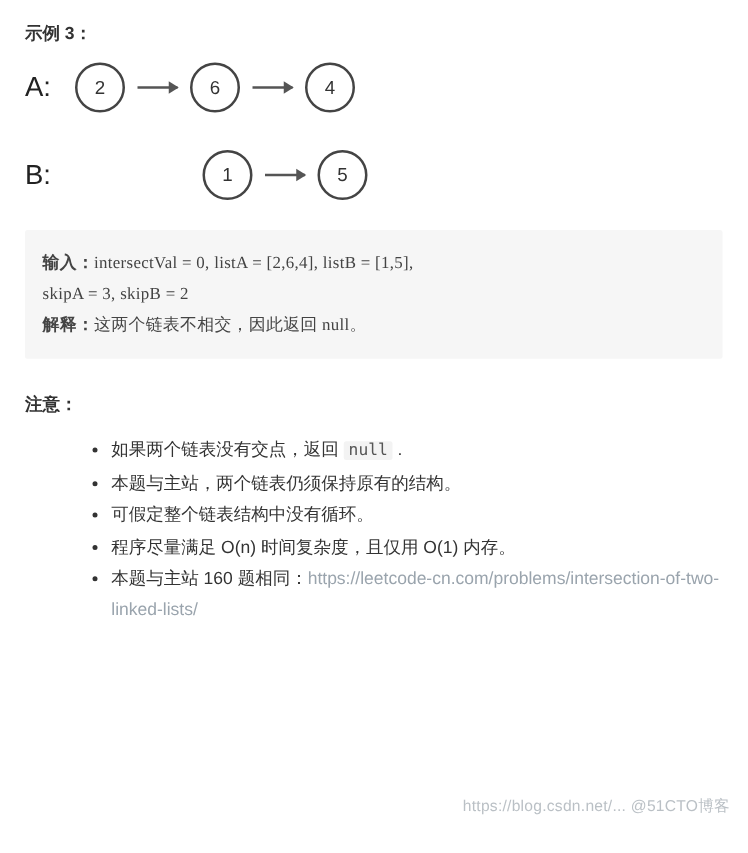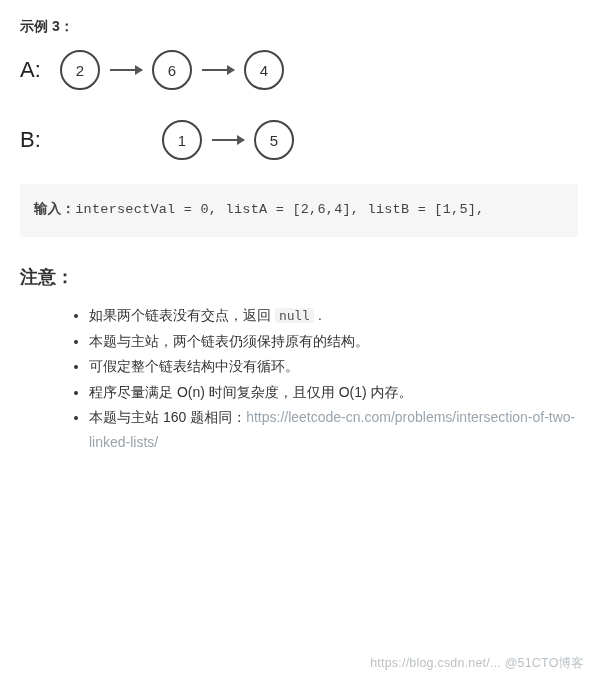--- a/index.html
+++ b/index.html
@@ -28,44 +28,44 @@
   .arrow::after {
     content: ''; position: absolute; right: -1px; top: -4px;
     border-left: 8px solid #555;
     border-top: 5px solid transparent;
     border-bottom: 5px solid transparent;
   }
   .indent-b { margin-left: 102px; }
   .codeblock {
     background: #f6f6f6;
     padding: 14px 14px;
-    font-family: Liberation Mono, monospace;
+    font-family: Liberation Serif, serif;
     font-size: 13.5px;
     line-height: 1.85;
     color: #444;
     letter-spacing: 0.25px;
     margin-bottom: 28px;
     border-radius: 2px;
   }
   .codeblock b { font-weight: 700; }
-  .note-heading { font-weight: 700; font-size: 18px; margin-bottom: 14px; }
+  .note-heading { font-weight: 700; font-size: 14px; margin-bottom: 14px; }
   ul.notes { list-style: disc; padding-left: 44px; }
   ul.notes li { font-size: 14px; line-height: 1.75; color: #333; margin-bottom: 1px; margin-left: 25px; }
   .inline-code {
     font-family: Consolas, monospace;
     background: #f3f3f3;
     padding: 0 4px;
     border-radius: 2px;
     color: #555;
     font-size: 13px;
   }
   .link { color: #9aa4ad; text-decoration: none; }
   .watermark {
     position: absolute;
-    bottom: 10px;
+    bottom: 28px;
     right: 14px;
     font-size: 12.5px;
     color: rgba(130,140,150,0.55);
     font-family: Arial, sans-serif;
     letter-spacing: 0.2px;
   }
 </style>
 </head>
 <body>
 
@@ -90,20 +90,24 @@
       <div class="arrow"></div>
       <div class="node">5</div>
     </div>
   </div>
 </div>
 
 <div class="codeblock">
   <div>
     <b>输入：</b><span>intersectVal = 0, listA = [2,6,4], listB = [1,5],</span>
   </div>
+  <div>skipA = 3, skipB = 2</div>
+  <div>
+    <b>解释：</b><span>这两个链表不相交，因此返回 null。</span>
+  </div>
 </div>
 
 <div class="note-heading">注意：</div>
 
 <ul class="notes">
   <li>
     <span>如果两个链表没有交点，返回 </span><span class="inline-code">null</span><span> .</span>
   </li>
   <li>本题与主站，两个链表仍须保持原有的结构。</li>
   <li>可假定整个链表结构中没有循环。</li>

